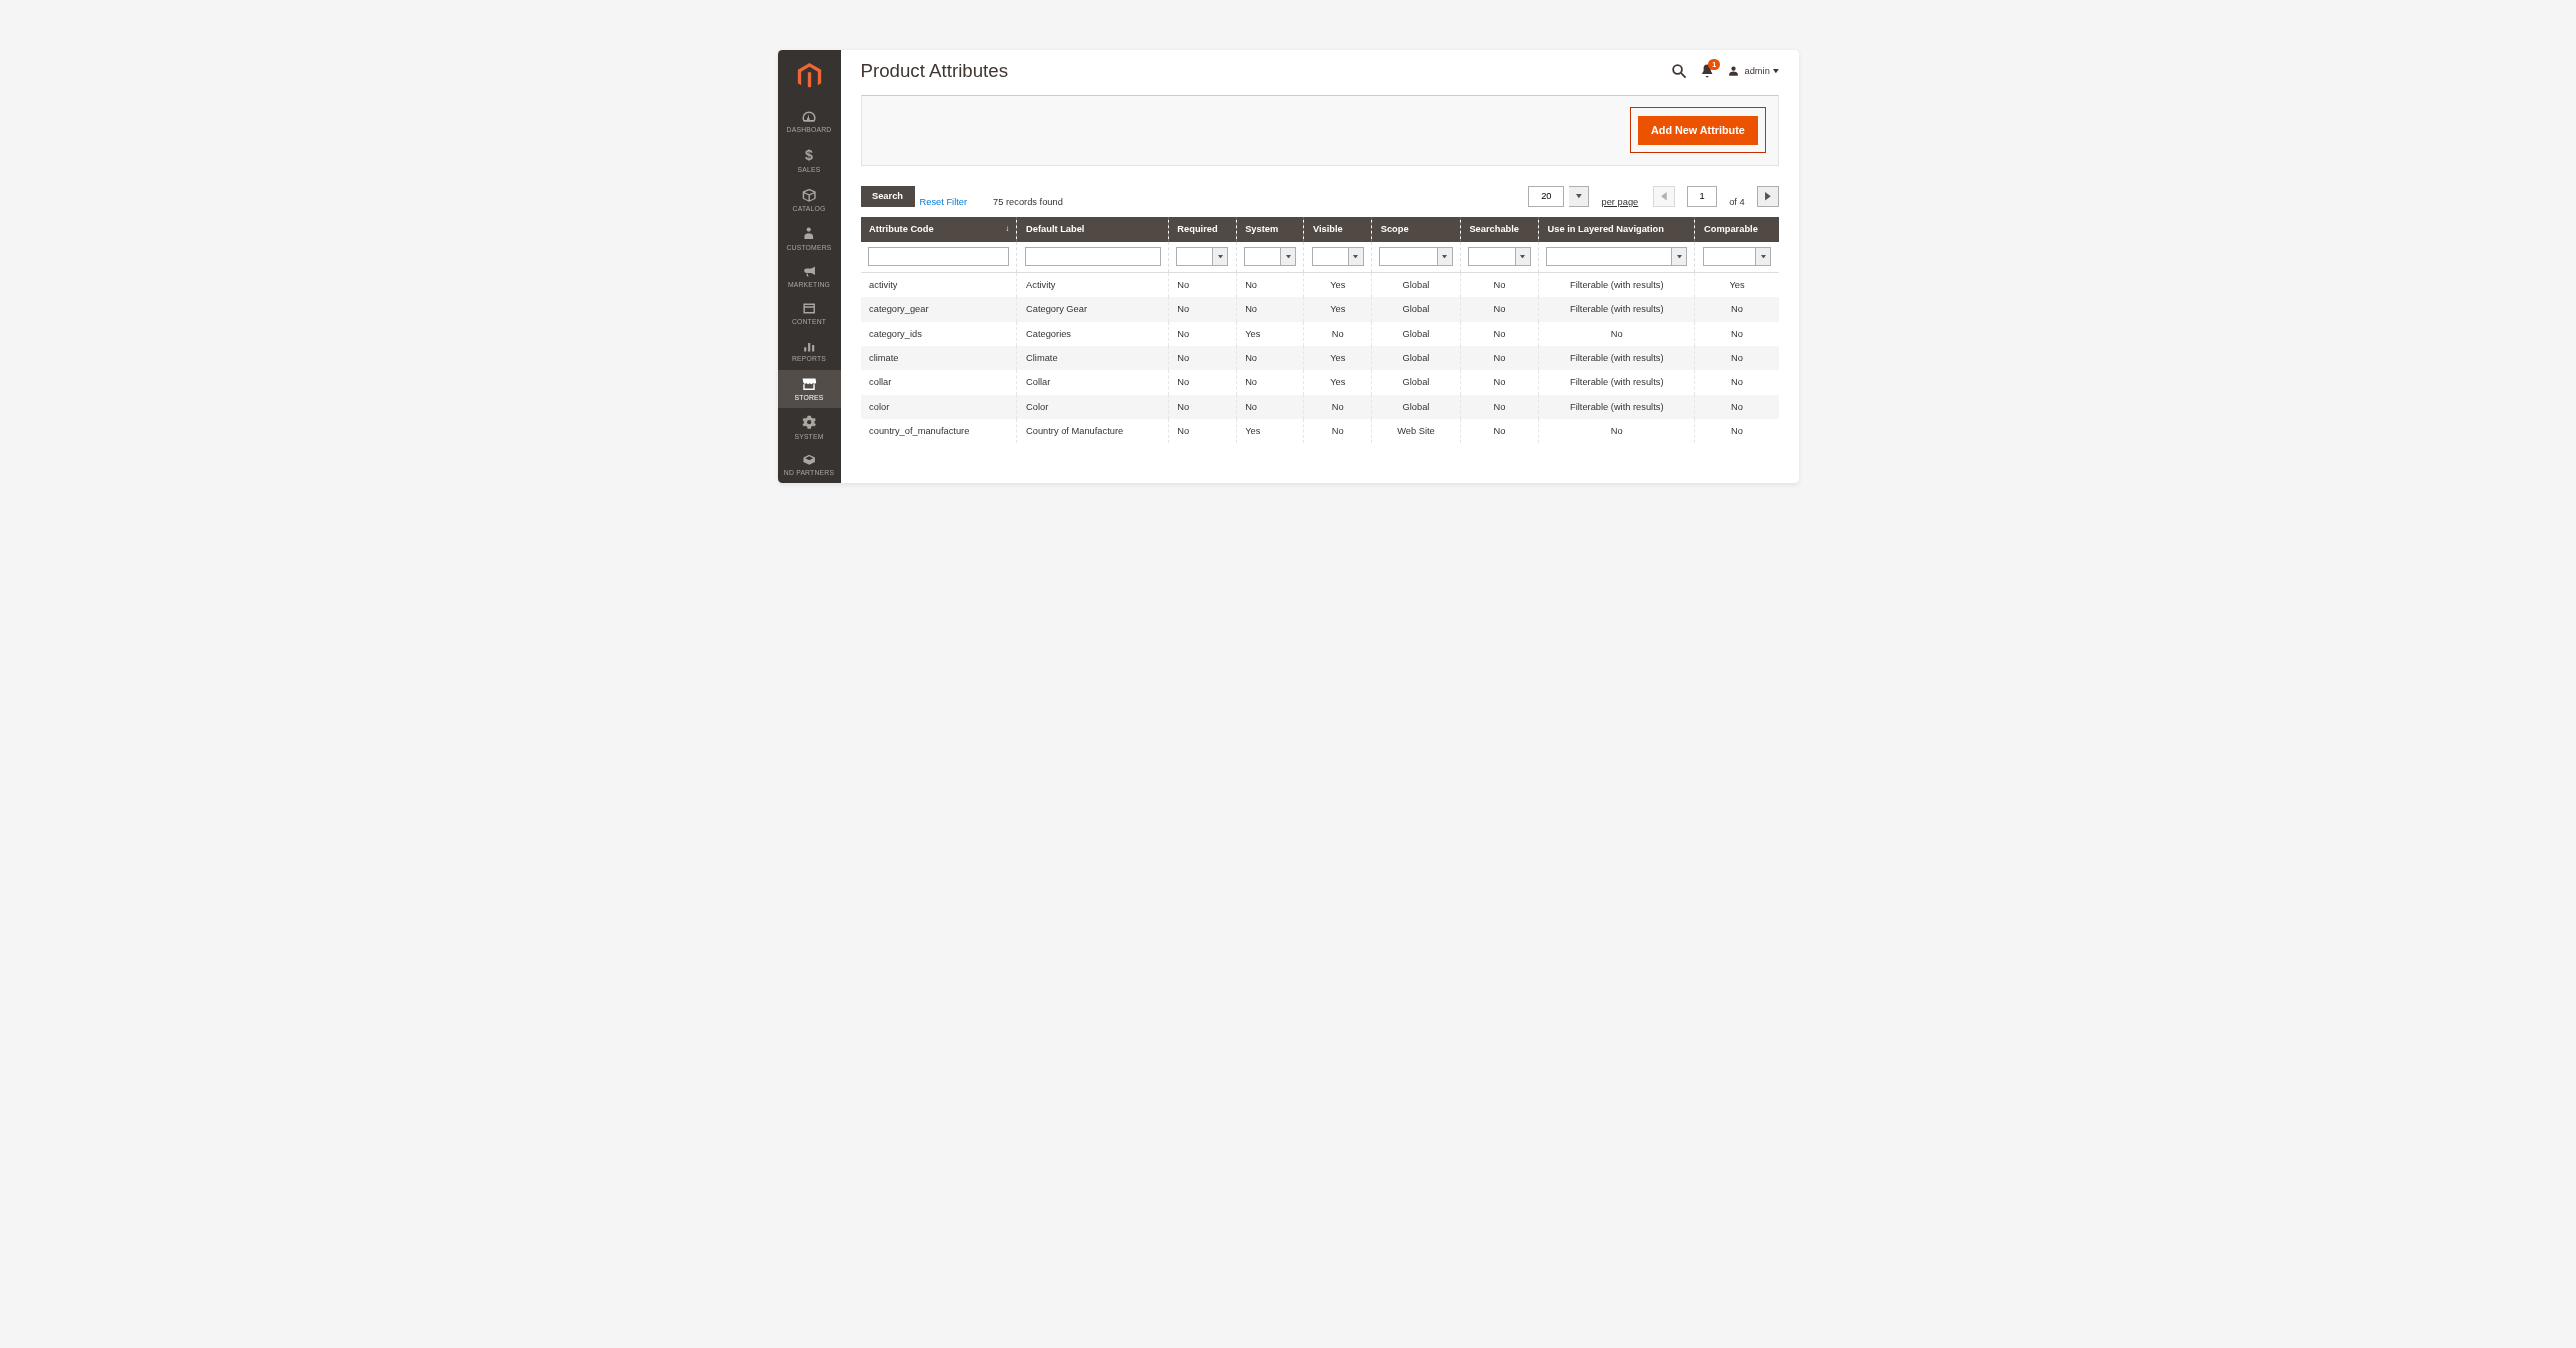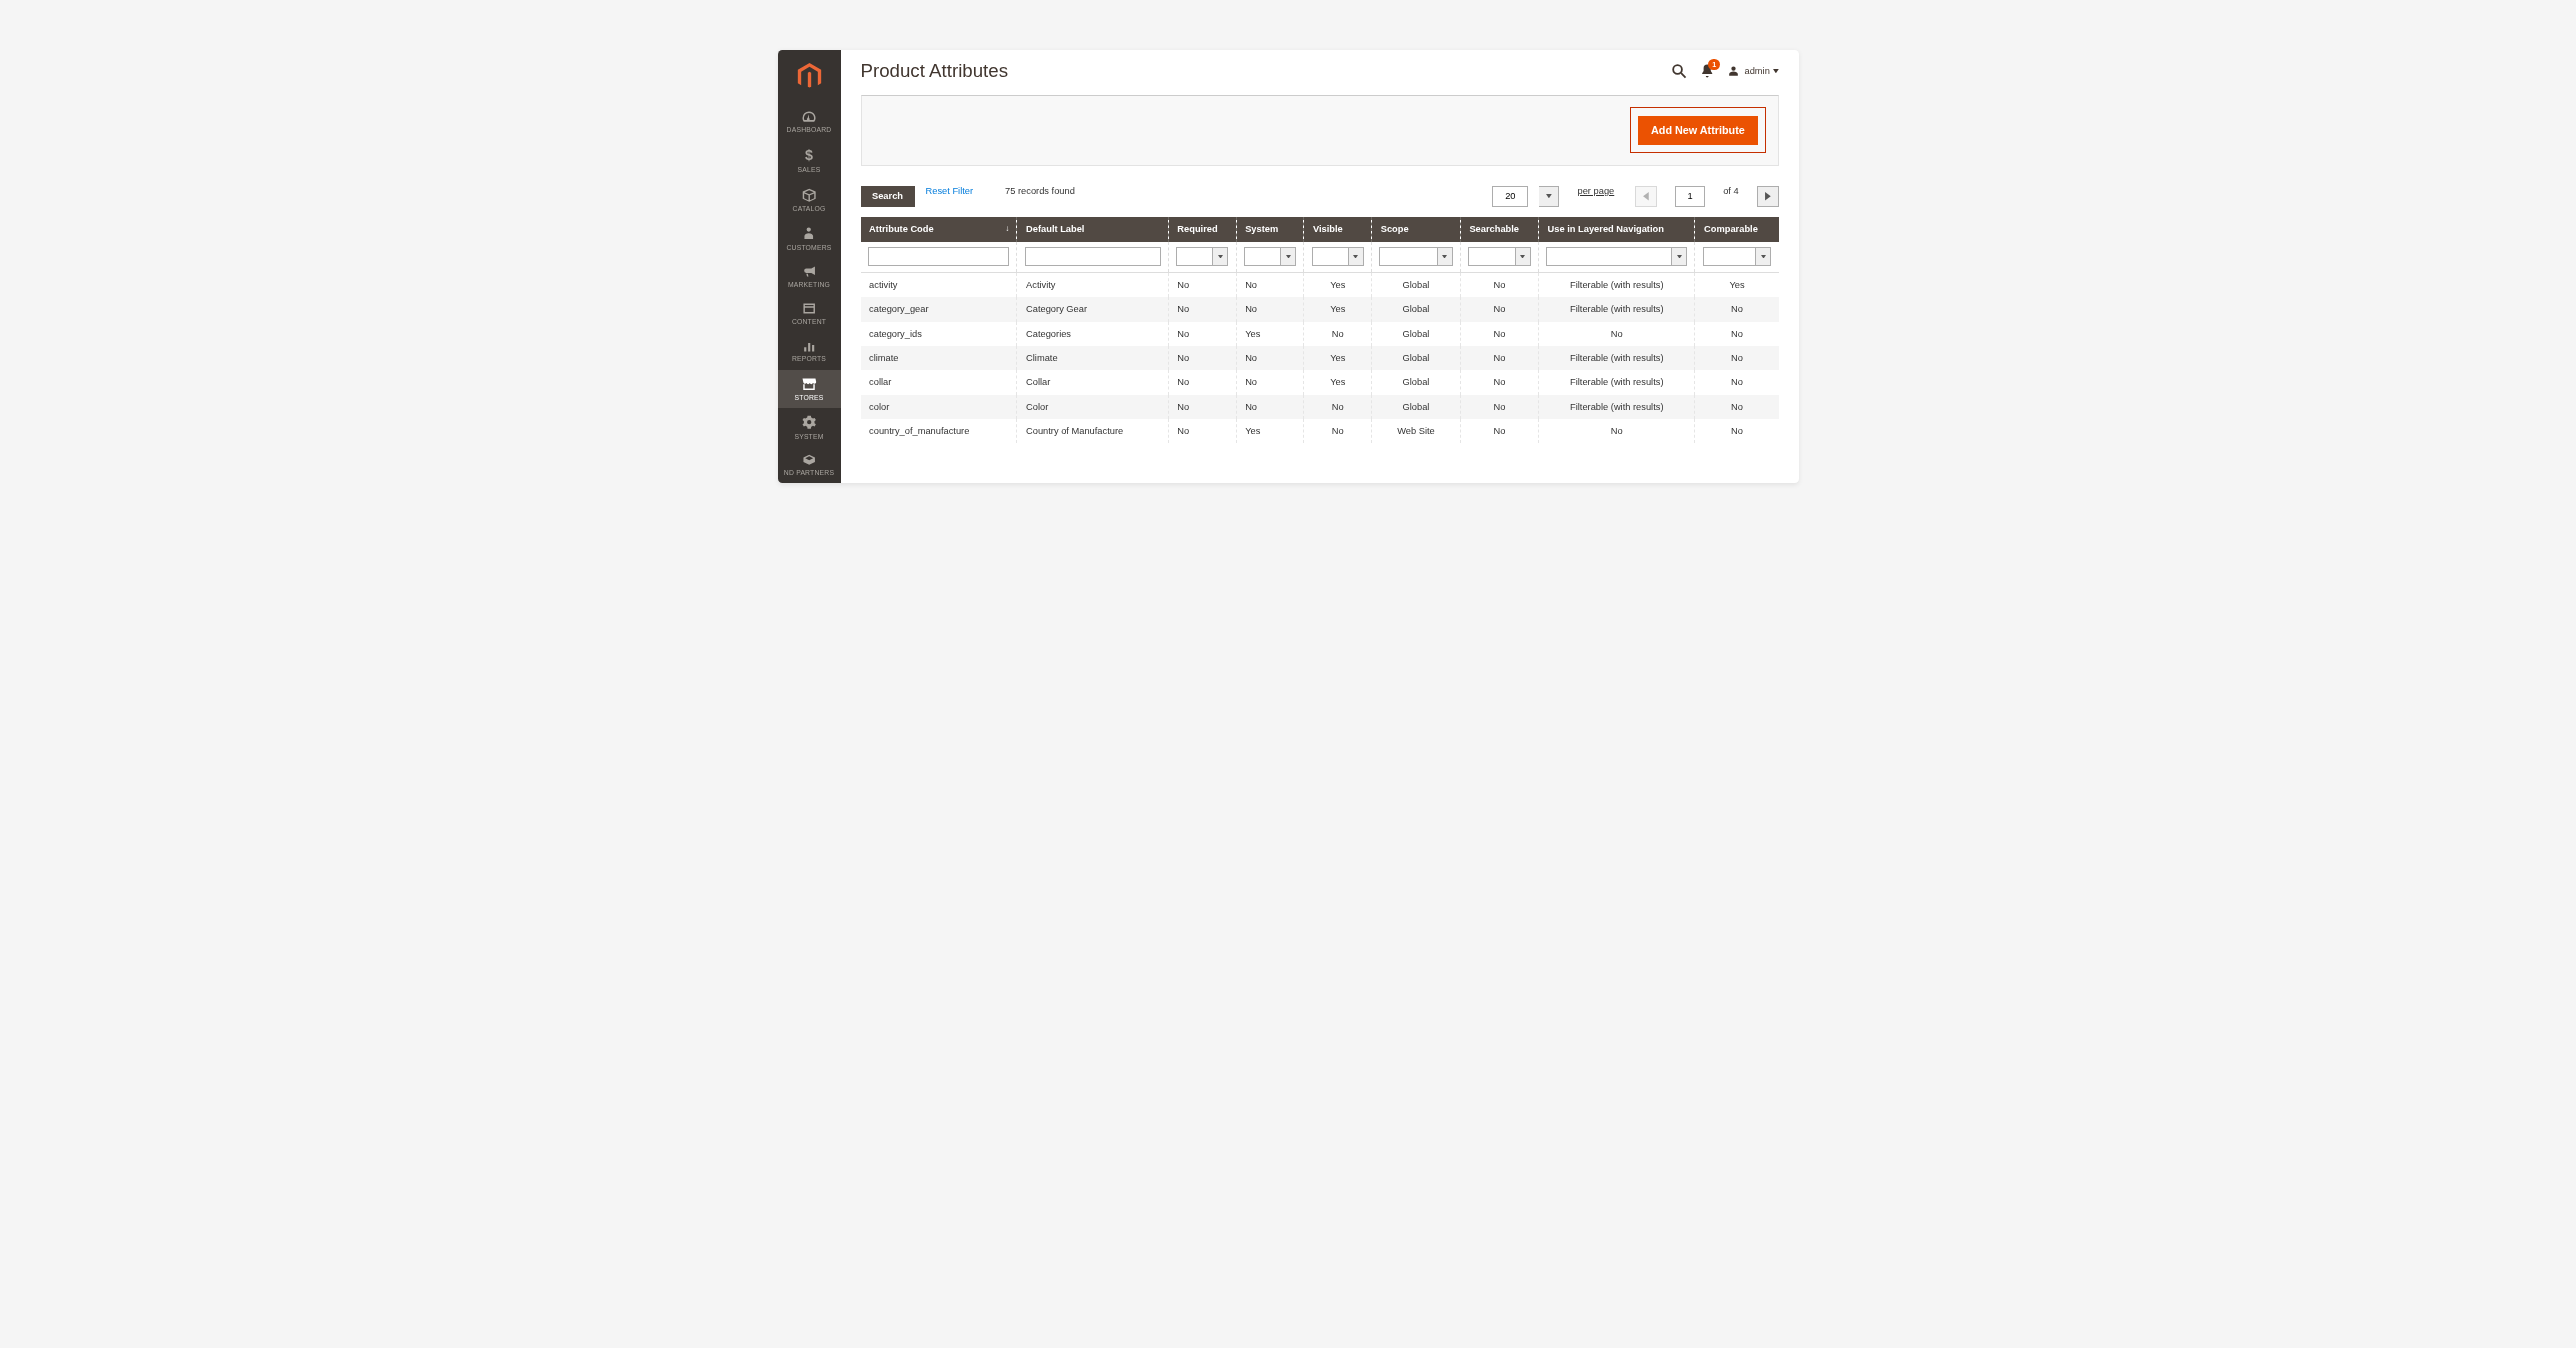--- a/index.html
+++ b/index.html
@@ -16,21 +16,21 @@
 .header { display: flex; align-items: center; padding: 10px 20px 7.2px; }
 .page-title { font-size: 18.7px; font-weight: 400; color: #41362f; flex: 1; }
 .header-icons { display: flex; align-items: center; gap: 13px; }
 .search-icon, .bell-wrap, .user-menu { cursor: pointer; display: flex; align-items: center; color: #41362f; }
 .bell-wrap { position: relative; }
 .badge { position: absolute; top: -4.3px; right: -5.7px; background: #eb5202; color: #fff; border-radius: 50%; width: 11.5px; height: 11.5px; font-size: 7.2px; display: flex; align-items: center; justify-content: center; font-weight: 600; }
 .user-menu .user-label { margin-left: 4.3px; margin-right: 2.9px; color: #41362f; }
 .action-bar { margin: 5.8px 20px 0; background: #f8f8f8; border: 0.7px solid #e3e3e3; border-top: 0.7px solid #ccc; display: flex; justify-content: flex-end; padding: 11.5px; position: relative; }
 .highlight-box { border: 1.1px solid #c52f00; padding: 7.2px; }
 .btn-primary { background: #eb5202; color: #fff; border: none; padding: 8.6px 13px; font-size: 10.8px; font-weight: 600; cursor: pointer; }
-.toolbar { display: flex; align-items: flex-start; padding: 20px 20px 10px; gap: 11px; }
+.toolbar { display: flex; align-items: flex-end; padding: 20px 20px 10px; gap: 5px; }
 .btn-dark { background: #514943; color: #fff; border: none; padding: 5.8px 11.5px; font-size: 9.3px; font-weight: 600; cursor: pointer; }
 .link { color: #007bdb; cursor: pointer; font-size: 9.3px; }
 .records-found { color: #333; font-size: 9.3px; margin-left: 21px; }
 .spacer { flex: 1; }
 .page-size-input { width: 36px; height: 21.6px; border: 0.7px solid #adadad; text-align: center; font-size: 9.3px; }
 .dropdown-btn { width: 20px; height: 21.6px; border: 0.7px solid #adadad; border-left: none; background: #efefef; cursor: pointer; display: inline-flex; align-items: center; justify-content: center; }
 .per-page-label { margin: 0 10px 0 7.2px; font-size: 9.3px; text-decoration: underline; }
 .page-nav { width: 21.6px; height: 21.6px; border: 0.7px solid #adadad; background: #efefef; cursor: pointer; display: inline-flex; align-items: center; justify-content: center; }
 .page-nav.disabled { opacity: 0.45; cursor: default; }
 .page-input { width: 30px; height: 21.6px; border: 0.7px solid #adadad; text-align: center; font-size: 9.3px; margin: 0 7.2px; }

